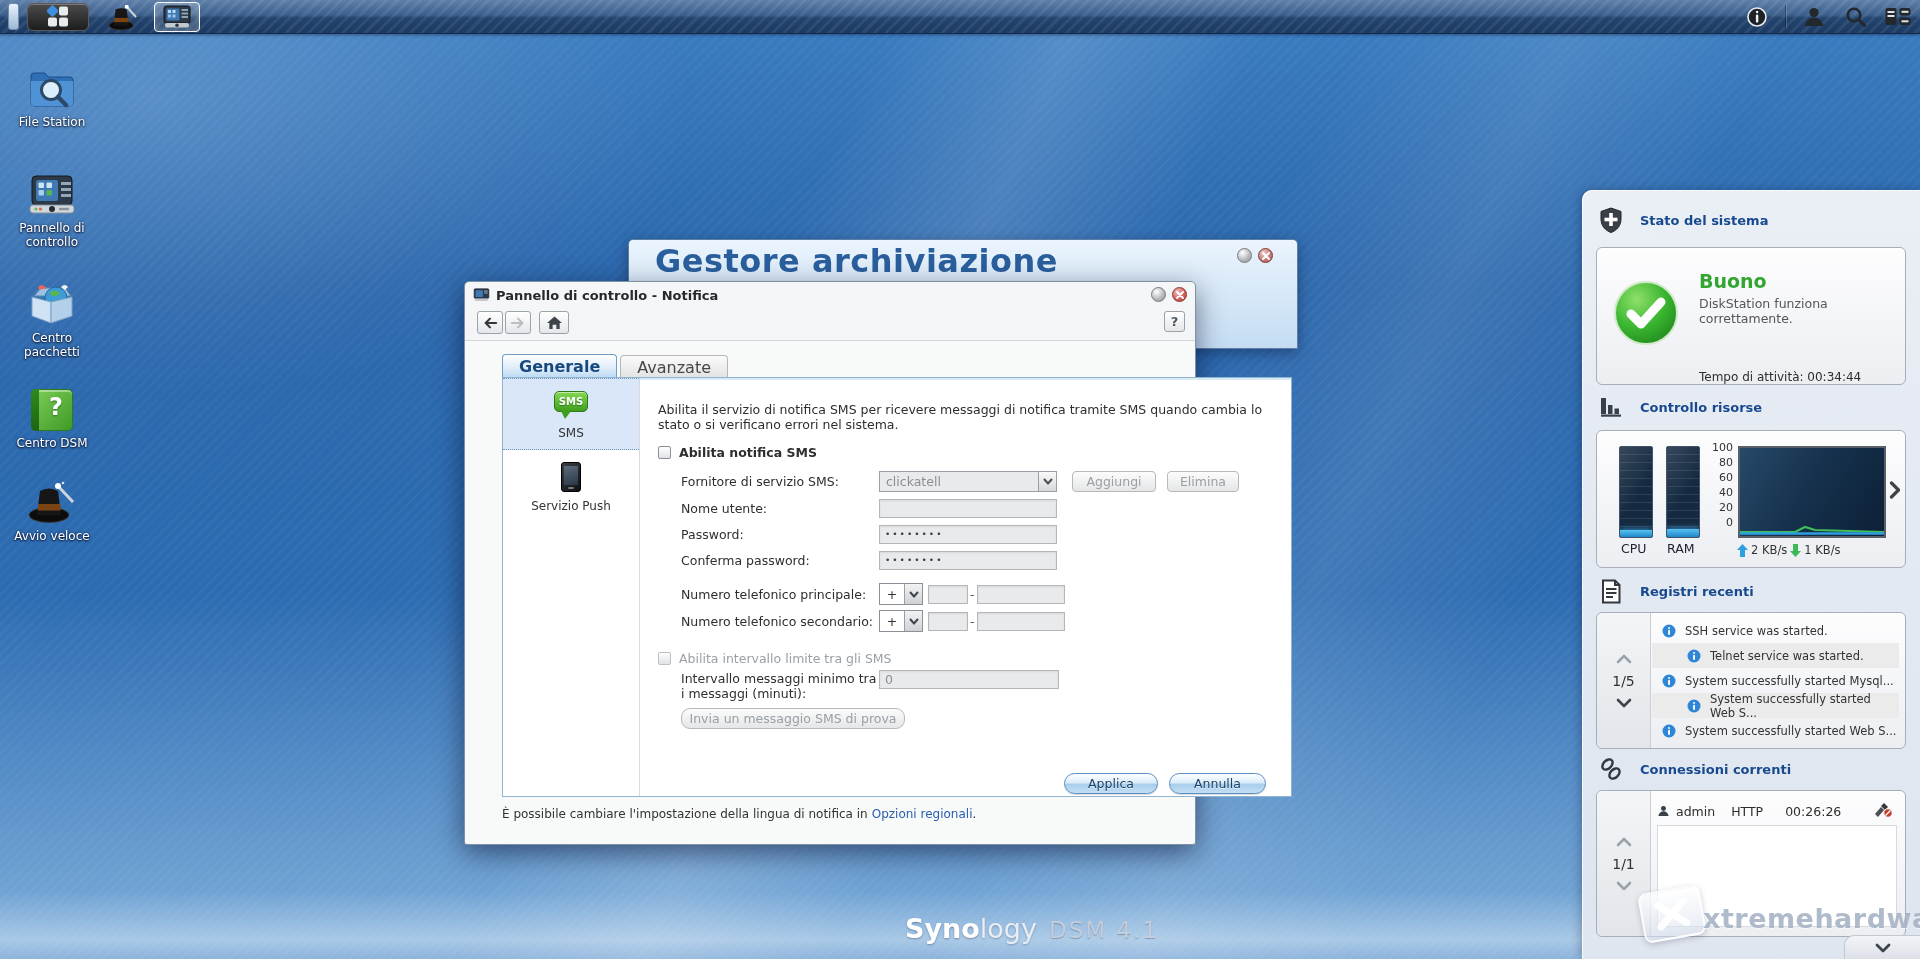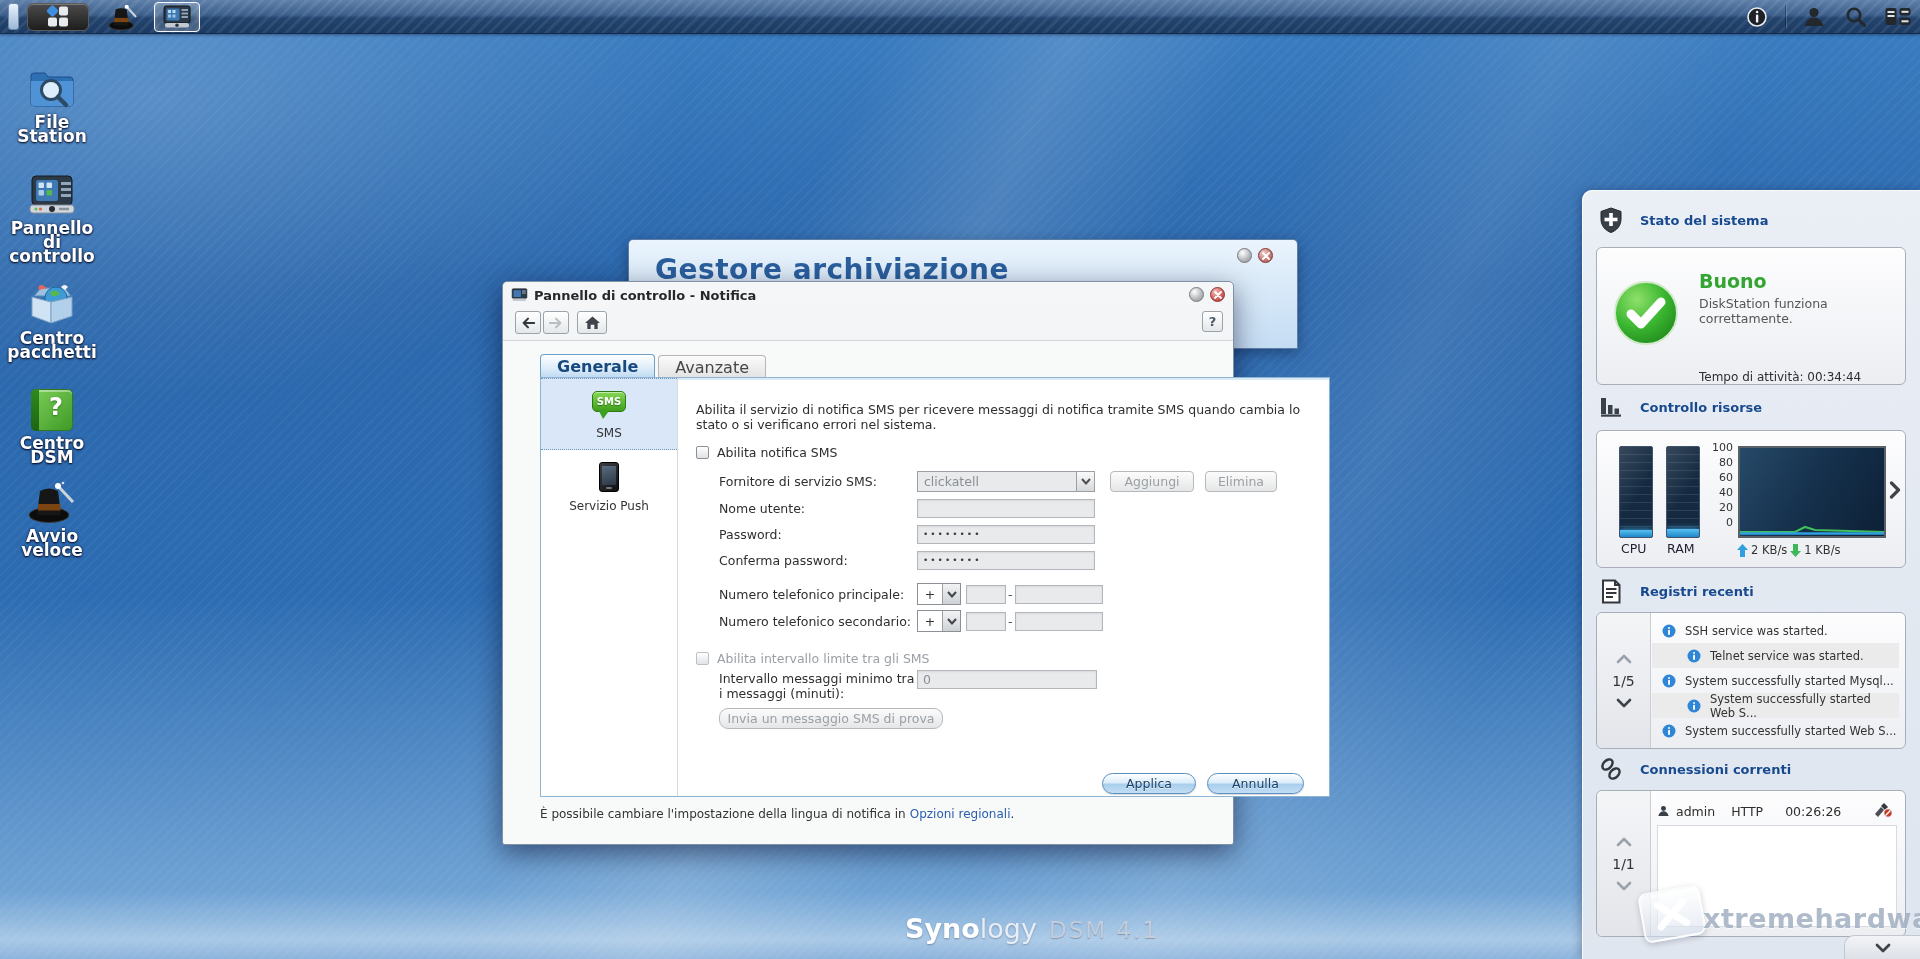--- a/index.html
+++ b/index.html
@@ -28,35 +28,35 @@
     background:linear-gradient(180deg,#4b4b4b,#1d1d1d); border:1px solid #5c5c5c; box-shadow:inset 0 1px 0 rgba(255,255,255,.25); }
   .tb-win { width:46px; height:30px; top:2px; border-radius:4px; }
   .tb-win.active { border:1px solid #f4f8fc; background:rgba(255,255,255,.14); box-shadow:inset 0 0 6px rgba(255,255,255,.25); }
   .tb-right { position:absolute; right:8px; top:0; height:34px; display:flex; align-items:center; gap:14px; }
   .tb-sep { width:1px; height:24px; background:rgba(0,0,20,.35); box-shadow:1px 0 0 rgba(255,255,255,.18); }
   .tb-ico { width:28px; height:28px; display:flex; align-items:center; justify-content:center; }
 
   
   .dsk { position:absolute; left:4px; width:96px; text-align:center; z-index:5; cursor:default; }
   .dsk .ic { height:46px; display:flex; align-items:flex-end; justify-content:center; margin-bottom:5px; }
-  .dsk .lbl { color:#fff; font-size:17px; line-height:14px; text-shadow:0 1px 2px rgba(0,0,25,.9), 0 0 3px rgba(0,0,25,.6);font-weight:bold; }
+  .dsk .lbl { color:#fff; font-size:12px; line-height:14px; text-shadow:0 1px 2px rgba(0,0,25,.9), 0 0 3px rgba(0,0,25,.6); }
 
   
   .bg-win { position:absolute; left:628px; top:239px; width:670px; height:110px; z-index:10;
     background:linear-gradient(180deg,#eaf4fd 0%,#c4dcf3 100%); border:1px solid #5d7ea5; border-radius:5px 5px 0 0;
     box-shadow:0 4px 14px rgba(0,0,30,.35); overflow:hidden; }
-  .bg-win .bwtitle { position:absolute; left:26px; top:13px; font-size:28px; font-weight:bold; color:#2a5f9e; letter-spacing:.5px; }
+  .bg-win .bwtitle { position:absolute; left:26px; top:2px; font-size:32px; font-weight:bold; color:#2a5f9e; letter-spacing:.5px; }
   .sphere { width:15px; height:15px; border-radius:50%; display:flex; align-items:center; justify-content:center; }
   .sphere.min { background:radial-gradient(circle at 35% 30%, #ffffff, #b9bcbf 55%, #8d9094); border:1px solid #77797c; }
   .sphere.close { background:radial-gradient(circle at 35% 30%, #f3c1bd, #d4635c 55%, #a93b35); border:1px solid #8a332e; }
   .sphere.close.dim { background:radial-gradient(circle at 35% 30%, #eecfcc, #c57f79 55%, #a05a54); }
   .bg-win .btns, .dlg .btns { position:absolute; top:8px; right:24px; display:flex; gap:6px; }
 
   
-  .dlg { position:absolute; left:502px; top:281px; width:732px; height:564px; z-index:20;
+  .dlg { position:absolute; left:464px; top:281px; width:732px; height:564px; z-index:20;
     background:linear-gradient(180deg,#f5f6f8 0%,#e9ebee 100%); border:1px solid #7f91a5; border-radius:5px 5px 3px 3px;
     box-shadow:0 8px 28px rgba(0,0,30,.5); }
   .dlg .titlebar { position:absolute; top:0; left:0; right:0; height:26px; display:flex; align-items:center; padding-left:8px; gap:6px; }
   .dlg .titlebar .t { font-size:13px; font-weight:bold; color:#26292c; }
   .dlg .btns { top:5px; right:8px; }
   .dlg .toolbar { position:absolute; top:26px; left:0; right:0; height:32px; }
   .tool-btn { position:absolute; top:3px; width:26px; height:23px; border:1px solid #9aa2aa; border-radius:3px;
     background:linear-gradient(180deg,#ffffff,#e4e7ea); display:flex; align-items:center; justify-content:center; }
   .dlg .content { position:absolute; top:58px; left:0; right:0; bottom:0; background:#f8f9f9;
     border-top:1px solid #d3d6d9; border-radius:0 0 3px 3px; }
@@ -363,21 +363,21 @@
                 <div style="width:6px;height:2px;background:#777;margin:2px auto 0;border-radius:1px;"></div>
               </div>
             </div>
             <div class="nlbl">Servizio Push</div>
           </div>
         </div>
 
         <div class="form">
           <div style="position:absolute;left:18px;top:24px;width:612px;line-height:15px;">Abilita il servizio di notifica SMS per ricevere messaggi di notifica tramite SMS quando cambia lo stato o si verificano errori nel sistema.</div>
 
-          <div class="frow" style="left:18px;top:64px;">
+          <div class="frow" style="left:18px;top:64px;font-weight:bold;">
             <span class="cb"></span>
             <span>Abilita notifica SMS</span>
           </div>
 
           <div class="frow" style="left:41px;top:93px;">
             <span class="flabel">Fornitore di servizio SMS:</span>
             <div class="sel-box" style="width:178px;">
               <span class="val">clickatell</span>
               <span class="arr">
                 <svg width="10" height="7" viewBox="0 0 10 7">

